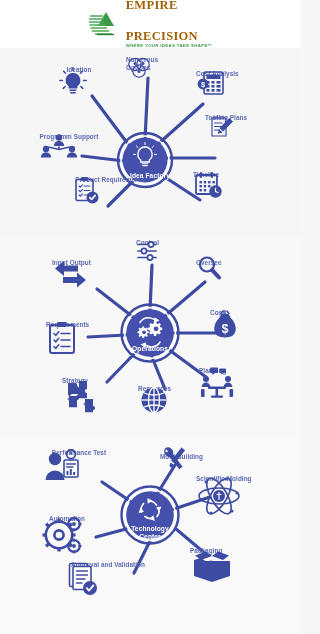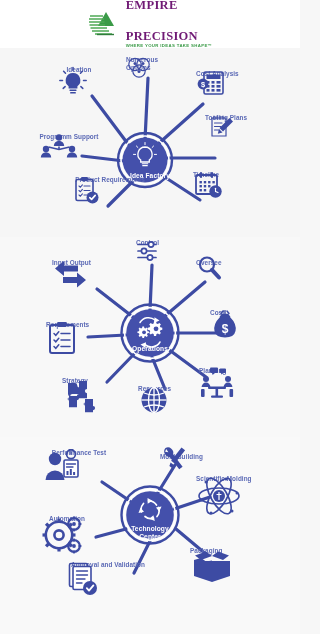--- a/index.html
+++ b/index.html
@@ -16,21 +16,21 @@
   .header{
     position:absolute;left:0;top:0;width:300px;height:48px;
     background:#ffffff;
     display:flex;align-items:center;justify-content:center;
   }
   .logo{display:flex;align-items:center;gap:4px;}
   .logo-mark{width:34px;height:28px;flex:none;}
   .logo-text{display:flex;flex-direction:column;line-height:1;}
   .logo-l1,.logo-l2{
     font-family:"Liberation Serif", serif;
-    font-weight:bold;color:#701a75;letter-spacing:.3px;
+    font-weight:bold;color:#a16207;letter-spacing:.3px;
     font-size:12.5px;
   }
   .logo-l2{margin-top:18px;}
   .logo-tag{
     font-family:"Liberation Sans", sans-serif;
     font-size:4.3px;font-weight:bold;letter-spacing:.35px;
     color:#3a9a47;margin-top:2px;white-space:nowrap;
   }
 
   

